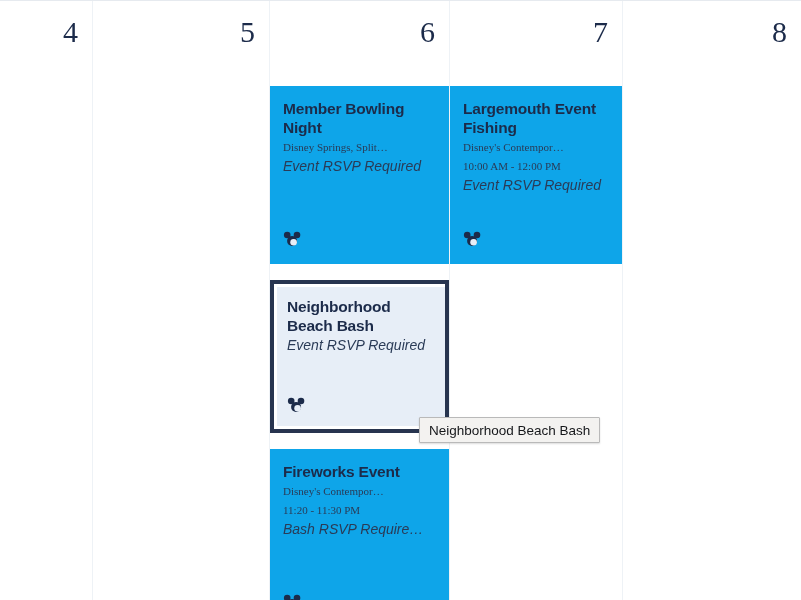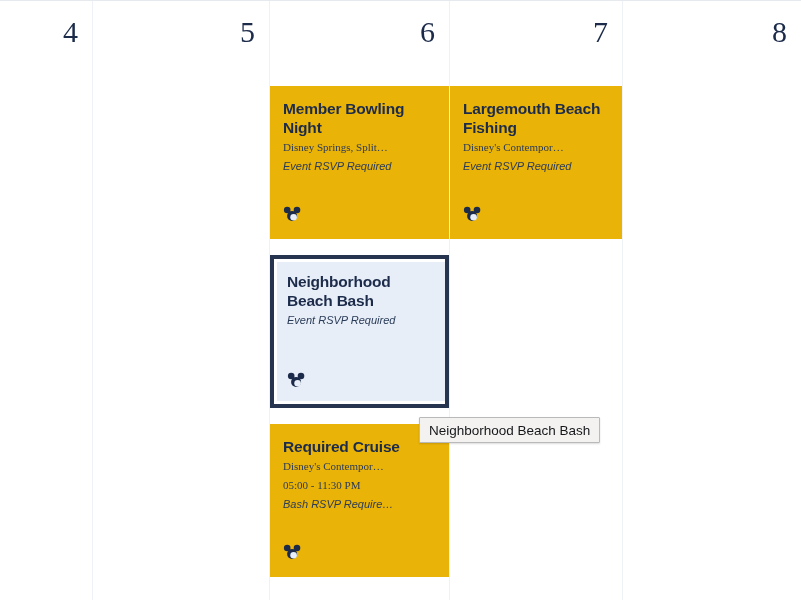--- a/index.html
+++ b/index.html
@@ -58,25 +58,25 @@
   
   .events {
     position: absolute;
     left: 0;
     top: 85px;
     width: 100%;
   }
 
   .event-card {
     position: relative;
-    background: #eab308;
+    background: #0ea5e9;
     box-sizing: border-box;
     padding: 13px 13px 0 13px;
     margin-bottom: 16px;
-    height: 153px;
+    height: 178px;
     overflow: hidden;
   }
 
   .event-card.selected {
     background: #ffffff;
     border: 4px solid #27344f;
     padding: 0;
     height: 153px;
   }
   .event-card.selected .card-inner {
@@ -106,21 +106,21 @@
   .event-time {
     font-size: 11px;
     color: #2a3b57;
     line-height: 19px;
     white-space: nowrap;
     overflow: hidden;
     font-family: Liberation Serif, serif;
   }
 
   .event-rsvp {
-    font-size: 11px;
+    font-size: 14px;
     font-style: italic;
     color: #2a3b57;
     line-height: 19px;
     white-space: nowrap;
     overflow: hidden;
   }
 
   .mickey-icon {
     position: absolute;
     left: 13px;
@@ -196,44 +196,45 @@
           <svg width="18" height="16" viewBox="0 0 18 16">
             <circle cx="4.2" cy="4.0" r="3.3" fill="#1c2b4a"></circle>
             <circle cx="14.0" cy="4.0" r="3.3" fill="#1c2b4a"></circle>
             <circle cx="9.1" cy="10.0" r="5.0" fill="#1c2b4a"></circle>
             <circle cx="10.6" cy="11.2" r="3.3" fill="#e7eef7"></circle>
           </svg>
         </span>
       </div>
 
       <div class="event-card">
-        <div class="event-title">Required Cruise</div>
+        <div class="event-title">Fireworks Event</div>
         <div class="event-location">Disney's Contempor…</div>
-        <div class="event-time">05:00 - 11:30 PM</div>
+        <div class="event-time">11:20 - 11:30 PM</div>
         <div class="event-rsvp">Bash RSVP Require…</div>
         <span class="mickey-icon">
           <svg width="18" height="16" viewBox="0 0 18 16">
             <circle cx="4.2" cy="4.0" r="3.3" fill="#1c2b4a"></circle>
             <circle cx="14.0" cy="4.0" r="3.3" fill="#1c2b4a"></circle>
             <circle cx="9.1" cy="10.0" r="5.0" fill="#1c2b4a"></circle>
             <circle cx="10.6" cy="11.2" r="3.3" fill="#e7eef7"></circle>
           </svg>
         </span>
       </div>
 
     </div>
   </div>
 
   <div class="day-col with-divider" style="left:449px; width:173px;">
     <div class="day-number">7</div>
 
     <div class="events">
       <div class="event-card">
-        <div class="event-title">Largemouth Beach Fishing</div>
+        <div class="event-title">Largemouth Event Fishing</div>
         <div class="event-location">Disney's Contempor…</div>
+        <div class="event-time">10:00 AM - 12:00 PM</div>
         <div class="event-rsvp">Event RSVP Required</div>
         <span class="mickey-icon">
           <svg width="18" height="16" viewBox="0 0 18 16">
             <circle cx="4.2" cy="4.0" r="3.3" fill="#1c2b4a"></circle>
             <circle cx="14.0" cy="4.0" r="3.3" fill="#1c2b4a"></circle>
             <circle cx="9.1" cy="10.0" r="5.0" fill="#1c2b4a"></circle>
             <circle cx="10.6" cy="11.2" r="3.3" fill="#e7eef7"></circle>
           </svg>
         </span>
       </div>

